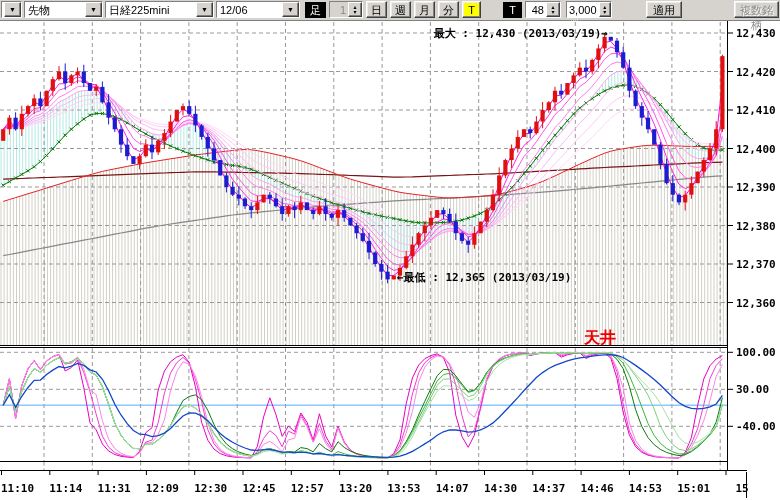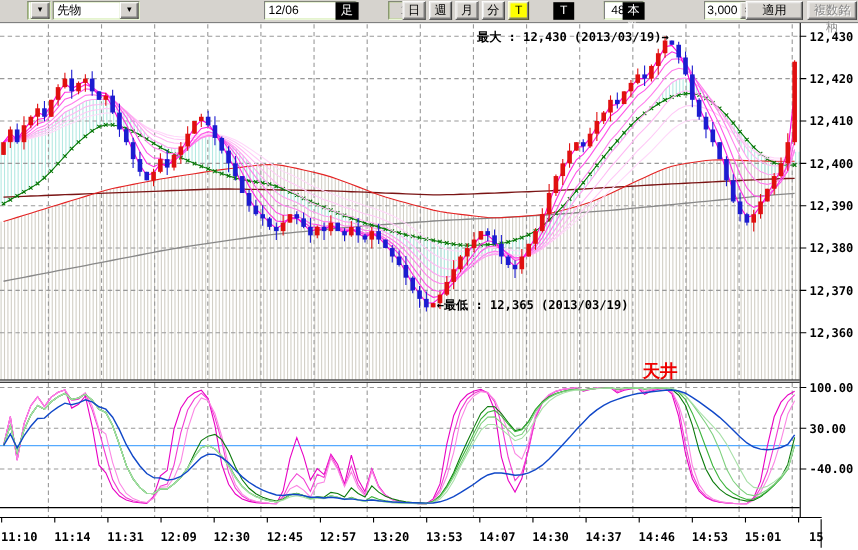--- a/index.html
+++ b/index.html
@@ -2,21 +2,21 @@
 <html><head>
 <meta charset="utf-8">
 <style>
   html,body{margin:0;padding:0;background:#fff;}
   .screen{position:relative;width:780px;height:500px;overflow:hidden;background:#fff;
           font-family:"Liberation Sans","DejaVu Sans",sans-serif;}
   
   .toolbar{position:absolute;left:0;top:0;width:780px;height:20px;background:#d6d3ce;
            border-bottom:1px solid #808080;box-shadow:0 1px 0 #ffffff;}
   .tb{position:absolute;top:1px;height:17px;box-sizing:border-box;font-size:11px;line-height:15px;}
-  .sunken{border:1px solid;border-color:#808080 #ffffff #ffffff #808080;background:#84cc16;margin-left:24px;}
+  .sunken{border:1px solid;border-color:#808080 #ffffff #ffffff #808080;background:#f97316;}
   .raised{border:1px solid;border-color:#ffffff #404040 #404040 #ffffff;
           box-shadow:inset -1px -1px 0 #808080,inset 1px 1px 0 #ececec;background:#d6d3ce;}
   .combo{display:flex;align-items:stretch;}
   .combo .val{flex:1;background:#fff;padding:1px 3px 0 3px;white-space:nowrap;overflow:hidden;font-size:11px;}
   .cbtn{width:15px;background:#d6d3ce;border:1px solid;border-color:#ffffff #404040 #404040 #ffffff;
         box-shadow:inset -1px -1px 0 #808080;display:flex;align-items:center;justify-content:center;
         font-size:7px;color:#000;}
   .blkLabel{background:#000;color:#fff;text-align:center;padding-top:1px;font-size:11px;height:16px;top:2px;}
   .ylw{background:#ffff00;}
   .winbtn{text-align:center;padding-top:1px;font-size:11px;cursor:default;}
@@ -37,20 +37,24 @@
 
   <div class="toolbar">
     <div class="tb sunken combo" style="left:1px;width:21px;">
       <div class="val" style="padding:0;"></div>
       <div class="cbtn">▼</div>
     </div>
     <div class="tb sunken combo" style="left:24px;width:79px;">
       <div class="val">先物</div>
       <div class="cbtn">▼</div>
     </div>
+    <div class="tb sunken combo" style="left:105px;width:109px;">
+      <div class="val">日経225mini</div>
+      <div class="cbtn">▼</div>
+    </div>
     <div class="tb sunken combo" style="left:216px;width:84px;">
       <div class="val">12/06</div>
       <div class="cbtn">▼</div>
     </div>
     <div class="tb blkLabel" style="left:305px;width:21px;">足</div>
     <div class="tb sunken spin" style="left:329px;width:34px;">
       <div class="fld dis">1</div>
       <div class="spinbtn">
           <span>▴</span>
           <span>▾</span>
@@ -63,28 +67,28 @@
     <div class="tb raised winbtn ylw" style="left:462px;width:19px;">T</div>
     <div class="tb blkLabel" style="left:503px;width:19px;">T</div>
     <div class="tb sunken spin" style="left:525px;width:36px;">
       <div class="fld">48</div>
       <div class="spinbtn">
           <span>▴</span>
           <span>▾</span>
         </div>
     </div>
     <div class="tb blkLabel" style="left:566px;width:20px;">本数</div>
-    <div class="tb sunken spin" style="left:616px;width:46px;">
+    <div class="tb sunken spin" style="left:566px;width:46px;">
       <div class="fld">3,000</div>
       <div class="spinbtn">
           <span>▴</span>
           <span>▾</span>
         </div>
     </div>
-    <div class="tb raised winbtn" style="left:646px;width:52px;margin-left:32px;">適用</div>
+    <div class="tb raised winbtn" style="left:646px;width:36px;">適用</div>
     <div class="tb raised winbtn disabledTxt" style="left:734px;width:45px;">複数銘柄</div>
   </div>
 
   <svg id="chartsvg" width="780" height="480" viewBox="0 0 780 480" style="top:20px;">
       <path d="M1.0 181.4L1.0 325 M4.1 181.1L4.1 325 M7.2 180.2L7.2 325 M10.3 179.2L10.3 325 M13.4 178.3L13.4 325 M16.5 177.3L16.5 325 M19.6 176.4L19.6 325 M22.7 175.4L22.7 325 M25.8 174.5L25.8 325 M28.9 173.5L28.9 325 M32.0 172.5L32.0 325 M35.1 171.6L35.1 325 M38.2 170.6L38.2 325 M41.3 169.7L41.3 325 M44.4 168.7L44.4 325 M47.5 167.8L47.5 325 M50.6 166.8L50.6 325 M53.7 165.9L53.7 325 M56.8 164.9L56.8 325 M59.9 164.0L59.9 325 M63.0 163.0L63.0 325 M66.1 162.0L66.1 325 M69.2 161.1L69.2 325 M72.3 160.1L72.3 325 M75.4 159.2L75.4 325 M78.5 158.2L78.5 325 M81.6 157.3L81.6 325 M84.7 156.3L84.7 325 M87.8 155.4L87.8 325 M90.9 154.5L90.9 325 M94.0 153.6L94.0 325 M97.1 152.7L97.1 325 M100.2 152.0L100.2 325 M103.3 151.2L103.3 325 M106.4 150.5L106.4 325 M109.5 149.9L109.5 325 M112.6 149.3L112.6 325 M115.7 148.6L115.7 325 M118.8 148.0L118.8 325 M121.9 147.4L121.9 325 M125.0 146.8L125.0 325 M128.1 146.2L128.1 325 M131.2 145.6L131.2 325 M134.3 145.0L134.3 325 M137.4 144.4L137.4 325 M140.5 143.8L140.5 325 M143.6 143.2L143.6 325 M146.7 142.7L146.7 325 M149.8 142.1L149.8 325 M152.9 141.6L152.9 325 M156.0 141.1L156.0 325 M159.1 140.6L159.1 325 M162.2 140.1L162.2 325 M165.3 139.6L165.3 325 M168.4 139.2L168.4 325 M171.5 138.7L171.5 325 M174.6 138.2L174.6 325 M177.7 137.7L177.7 325 M180.8 137.2L180.8 325 M183.9 136.8L183.9 325 M187.0 136.3L187.0 325 M190.1 135.8L190.1 325 M193.2 135.4L193.2 325 M196.3 134.9L196.3 325 M199.4 134.5L199.4 325 M202.5 134.1L202.5 325 M205.6 133.7L205.6 325 M208.7 133.3L208.7 325 M211.8 132.9L211.8 325 M214.9 132.6L214.9 325 M218.0 132.2L218.0 325 M221.1 131.8L221.1 325 M224.2 131.5L224.2 325 M227.3 131.1L227.3 325 M230.4 130.8L230.4 325 M233.5 130.4L233.5 325 M236.6 130.1L236.6 325 M239.7 129.8L239.7 325 M242.8 129.6L242.8 325 M245.9 129.5L245.9 325 M249.0 129.7L249.0 325 M252.1 129.9L252.1 325 M255.2 130.3L255.2 325 M258.3 130.8L258.3 325 M261.4 131.4L261.4 325 M264.5 132.0L264.5 325 M267.6 132.7L267.6 325 M270.7 133.3L270.7 325 M273.8 134.0L273.8 325 M276.9 134.7L276.9 325 M280.0 135.4L280.0 325 M283.1 136.2L283.1 325 M286.2 136.9L286.2 325 M289.3 137.6L289.3 325 M292.4 138.4L292.4 325 M295.5 139.2L295.5 325 M298.6 140.2L298.6 325 M301.7 141.1L301.7 325 M304.8 142.2L304.8 325 M307.9 143.3L307.9 325 M311.0 144.4L311.0 325 M314.1 145.6L314.1 325 M317.2 146.7L317.2 325 M320.3 147.9L320.3 325 M323.4 149.1L323.4 325 M326.5 150.3L326.5 325 M329.6 151.5L329.6 325 M332.7 152.6L332.7 325 M335.8 153.8L335.8 325 M338.9 155.0L338.9 325 M342.0 156.2L342.0 325 M345.1 157.3L345.1 325 M348.2 158.3L348.2 325 M351.3 159.3L351.3 325 M354.4 160.3L354.4 325 M357.5 161.2L357.5 325 M360.6 162.1L360.6 325 M363.7 162.9L363.7 325 M366.8 163.8L366.8 325 M369.9 164.6L369.9 325 M373.0 165.5L373.0 325 M376.1 166.3L376.1 325 M379.2 167.2L379.2 325 M382.3 168.0L382.3 325 M385.4 168.8L385.4 325 M388.5 169.7L388.5 325 M391.6 170.4L391.6 325 M394.7 171.2L394.7 325 M397.8 171.8L397.8 325 M400.9 172.4L400.9 325 M404.0 172.9L404.0 325 M407.1 173.4L407.1 325 M410.2 173.8L410.2 325 M413.3 174.2L413.3 325 M416.4 174.6L416.4 325 M419.5 175.0L419.5 325 M422.6 175.4L422.6 325 M425.7 175.7L425.7 325 M428.8 176.1L428.8 325 M431.9 176.5L431.9 325 M435.0 176.8L435.0 325 M438.1 177.2L438.1 325 M441.2 177.5L441.2 325 M444.3 177.7L444.3 325 M447.4 177.8L447.4 325 M450.5 177.9L450.5 325 M453.6 177.9L453.6 325 M456.7 177.8L456.7 325 M459.8 177.6L459.8 325 M462.9 177.4L462.9 325 M466.0 177.2L466.0 325 M469.1 177.0L469.1 325 M472.2 176.8L472.2 325 M475.3 176.6L475.3 325 M478.4 176.4L478.4 325 M481.5 176.1L481.5 325 M484.6 175.9L484.6 325 M487.7 175.6L487.7 325 M490.8 175.3L490.8 325 M493.9 175.0L493.9 325 M497.0 174.5L497.0 325 M500.1 174.0L500.1 325 M503.2 173.3L503.2 325 M506.3 172.6L506.3 325 M509.4 171.8L509.4 325 M512.5 171.0L512.5 325 M515.6 170.1L515.6 325 M518.7 169.2L518.7 325 M521.8 168.4L521.8 325 M524.9 167.5L524.9 325 M528.0 166.6L528.0 325 M531.1 165.6L531.1 325 M534.2 164.6L534.2 325 M537.3 163.5L537.3 325 M540.4 162.3L540.4 325 M543.5 161.0L543.5 325 M546.6 159.7L546.6 325 M549.7 158.3L549.7 325 M552.8 156.9L552.8 325 M555.9 155.4L555.9 325 M559.0 154.0L559.0 325 M562.1 152.5L562.1 325 M565.2 151.0L565.2 325 M568.3 149.5L568.3 325 M571.4 148.0L571.4 325 M574.5 146.6L574.5 325 M577.6 145.1L577.6 325 M580.7 143.7L580.7 325 M583.8 142.3L583.8 325 M586.9 140.8L586.9 325 M590.0 139.4L590.0 325 M593.1 138.0L593.1 325 M596.2 136.7L596.2 325 M599.3 135.3L599.3 325 M602.4 134.1L602.4 325 M605.5 132.9L605.5 325 M608.6 131.9L608.6 325 M611.7 131.0L611.7 325 M614.8 130.3L614.8 325 M617.9 129.6L617.9 325 M621.0 129.1L621.0 325 M624.1 128.5L624.1 325 M627.2 128.0L627.2 325 M630.3 127.6L630.3 325 M633.4 127.1L633.4 325 M636.5 126.6L636.5 325 M639.6 126.2L639.6 325 M642.7 125.9L642.7 325 M645.8 125.6L645.8 325 M648.9 125.4L648.9 325 M652.0 125.3L652.0 325 M655.1 125.2L655.1 325 M658.2 125.3L658.2 325 M661.3 125.3L661.3 325 M664.4 125.4L664.4 325 M667.5 125.6L667.5 325 M670.6 125.7L670.6 325 M673.7 125.8L673.7 325 M676.8 125.9L676.8 325 M679.9 126.1L679.9 325 M683.0 126.2L683.0 325 M686.1 126.3L686.1 325 M689.2 126.4L689.2 325 M692.3 126.5L692.3 325 M695.4 126.5L695.4 325 M698.5 126.5L698.5 325 M701.6 126.5L701.6 325 M704.7 126.6L704.7 325 M707.8 126.6L707.8 325 M710.9 126.6L710.9 325 M714.0 126.6L714.0 325 M717.1 126.6L717.1 325 M720.2 126.6L720.2 325 M723.3 126.6L723.3 325 M726.4 126.6L726.4 325 " stroke="#d2cfc6" stroke-width="1" fill="none"></path>
       <path d="M1.0 109.3L1.0 165.2 M4.1 109.0L4.1 164.6 M7.2 108.1L7.2 162.8 M10.3 107.5L10.3 161.1 M13.4 107.6L13.4 159.3 M16.5 107.4L16.5 157.5 M19.6 106.4L19.6 155.7 M22.7 105.2L22.7 153.9 M25.8 103.7L25.8 152.1 M28.9 102.1L28.9 150.2 M32.0 100.2L32.0 148.2 M35.1 98.6L35.1 146.0 M38.2 97.6L38.2 143.5 M41.3 96.4L41.3 140.8 M44.4 94.3L44.4 137.7 M47.5 92.2L47.5 134.5 M50.6 89.6L50.6 131.2 M53.7 86.9L53.7 127.8 M56.8 84.1L56.8 124.3 M59.9 81.7L59.9 120.9 M63.0 80.3L63.0 117.6 M66.1 78.7L66.1 114.4 M69.2 76.8L69.2 111.4 M72.3 75.0L72.3 108.5 M75.4 73.2L75.4 105.8 M78.5 71.6L78.5 103.1 M81.6 71.0L81.6 100.7 M84.7 70.5L84.7 98.4 M87.8 70.5L87.8 96.5 M90.9 70.4L90.9 94.9 M94.0 70.2L94.0 94.1 M97.1 70.2L97.1 93.5 M100.2 71.2L100.2 93.6 M103.3 72.4L103.3 93.8 M106.4 74.4L106.4 94.4 M109.5 76.6L109.5 95.0 M112.6 79.2L112.6 96.0 M115.7 82.0L115.7 97.1 M118.8 85.3L118.8 98.4 M121.9 88.8L121.9 99.9 M125.0 92.5L125.0 101.6 M128.1 96.2L128.1 103.3 M131.2 100.0L131.2 105.2 M134.3 103.4L134.3 107.0 M137.4 106.0L137.4 108.9 M140.5 108.2L140.5 110.8 M143.6 109.5L143.6 112.7 M146.7 110.9L146.7 114.5 M149.8 112.6L149.8 116.1 M152.9 113.9L152.9 117.8 M156.0 114.5L156.0 119.3 M159.1 114.8L159.1 120.8 M162.2 114.7L162.2 122.2 M165.3 114.3L165.3 123.6 M168.4 113.3L168.4 125.0 M171.5 112.1L171.5 126.4 M174.6 110.3L174.6 127.7 M177.7 108.6L177.7 129.0 M180.8 106.8L180.8 130.3 M183.9 105.3L183.9 131.5 M187.0 104.4L187.0 132.7 M190.1 103.8L190.1 133.8 M193.2 103.9L193.2 134.9 M196.3 104.3L196.3 136.0 M199.4 105.3L199.4 137.0 M202.5 106.5L202.5 138.1 M205.6 108.2L205.6 139.1 M208.7 110.2L208.7 140.1 M211.8 112.5L211.8 141.1 M214.9 115.1L214.9 142.0 M218.0 118.3L218.0 142.7 M221.1 121.6L221.1 143.5 M224.2 125.1L224.2 144.0 M227.3 128.7L227.3 144.6 M230.4 132.3L230.4 145.1 M233.5 135.9L233.5 145.5 M236.6 139.2L236.6 146.0 M239.7 142.6L239.7 146.5 M242.8 146.1L242.8 147.1 M245.9 147.8L245.9 149.4 M249.0 148.7L249.0 152.6 M252.1 149.7L252.1 155.5 M255.2 150.9L255.2 157.6 M258.3 152.1L258.3 159.5 M261.4 153.5L261.4 160.7 M264.5 154.9L264.5 161.9 M267.6 156.3L267.6 163.2 M270.7 157.8L270.7 164.6 M273.8 159.2L273.8 166.3 M276.9 160.7L276.9 168.1 M280.0 162.2L280.0 170.2 M283.1 163.6L283.1 171.9 M286.2 165.0L286.2 173.1 M289.3 166.4L289.3 174.2 M292.4 167.7L292.4 175.5 M295.5 169.0L295.5 176.5 M298.6 170.2L298.6 177.0 M301.7 171.4L301.7 177.6 M304.8 172.7L304.8 178.6 M307.9 173.9L307.9 179.6 M311.0 175.1L311.0 180.7 M314.1 176.3L314.1 181.6 M317.2 177.5L317.2 182.0 M320.3 178.6L320.3 182.5 M323.4 179.8L323.4 183.4 M326.5 180.9L326.5 184.4 M329.6 181.9L329.6 185.4 M332.7 182.9L332.7 186.3 M335.8 183.9L335.8 186.6 M338.9 184.9L338.9 187.0 M342.0 185.8L342.0 187.9 M345.1 186.7L345.1 188.8 M348.2 187.6L348.2 190.2 M351.3 188.5L351.3 191.6 M354.4 189.4L354.4 193.3 M357.5 190.3L357.5 195.1 M360.6 191.2L360.6 197.1 M363.7 192.0L363.7 199.3 M366.8 192.8L366.8 201.9 M369.9 193.6L369.9 204.7 M373.0 194.3L373.0 207.8 M376.1 195.0L376.1 210.9 M379.2 195.6L379.2 214.1 M382.3 196.3L382.3 217.3 M385.4 196.9L385.4 220.6 M388.5 197.5L388.5 223.7 M391.6 198.1L391.6 226.2 M394.7 198.7L394.7 228.4 M397.8 199.3L397.8 230.0 M400.9 199.9L400.9 231.2 M404.0 200.5L404.0 231.6 M407.1 201.1L407.1 231.7 M410.2 201.6L410.2 231.2 M413.3 202.1L413.3 230.4 M416.4 202.4L416.4 229.0 M419.5 202.7L419.5 227.6 M422.6 202.8L422.6 225.8 M425.7 202.9L425.7 224.0 M428.8 202.9L428.8 221.9 M431.9 202.8L431.9 219.8 M435.0 202.7L435.0 217.5 M438.1 202.6L438.1 215.3 M441.2 202.5L441.2 213.6 M444.3 202.4L444.3 212.2 M447.4 202.2L447.4 211.4 M450.5 202.0L450.5 210.8 M453.6 201.6L453.6 211.0 M456.7 201.1L456.7 211.4 M459.8 200.5L459.8 212.1 M462.9 199.7L462.9 212.9 M466.0 198.8L466.0 213.9 M469.1 197.8L469.1 214.5 M472.2 196.7L472.2 214.4 M475.3 195.6L475.3 214.0 M478.4 194.3L478.4 213.1 M481.5 193.0L481.5 211.9 M484.6 191.3L484.6 210.2 M487.7 189.4L487.7 208.2 M490.8 187.1L490.8 205.5 M493.9 184.7L493.9 202.6 M497.0 182.0L497.0 198.9 M500.1 179.2L500.1 195.0 M503.2 176.2L503.2 190.7 M506.3 173.1L506.3 186.3 M509.4 170.0L509.4 181.7 M512.5 166.7L512.5 177.1 M515.6 163.3L515.6 172.4 M518.7 159.9L518.7 167.7 M521.8 156.2L521.8 163.1 M524.9 152.5L524.9 158.8 M528.0 148.7L528.0 155.2 M531.1 144.9L531.1 151.5 M534.2 140.9L534.2 147.6 M537.3 137.0L537.3 143.6 M540.4 133.1L540.4 139.4 M543.5 129.2L543.5 135.2 M546.6 125.4L546.6 131.0 M549.7 121.6L549.7 126.8 M552.8 117.9L552.8 122.4 M555.9 114.2L555.9 118.2 M559.0 110.5L559.0 114.8 M562.1 106.9L562.1 111.3 M565.2 103.3L565.2 107.5 M568.3 99.7L568.3 103.7 M571.4 96.3L571.4 99.9 M574.5 93.0L574.5 96.1 M577.6 90.1L577.6 92.3 M580.7 87.3L580.7 88.7 M593.1 75.9L593.1 78.0 M596.2 72.1L596.2 76.0 M599.3 68.3L599.3 74.0 M602.4 64.3L602.4 72.2 M605.5 60.5L605.5 70.5 M608.6 57.4L608.6 69.2 M611.7 54.6L611.7 68.0 M614.8 52.9L614.8 67.1 M617.9 51.5L617.9 66.3 M621.0 51.2L621.0 65.6 M624.1 51.4L624.1 65.1 M627.2 53.0L627.2 65.0 M630.3 54.8L630.3 65.1 M633.4 57.2L633.4 65.8 M636.5 59.8L636.5 66.8 M639.6 62.8L639.6 68.4 M642.7 65.9L642.7 70.1 M645.8 69.3L645.8 72.1 M648.9 72.9L648.9 74.3 M655.1 79.4L655.1 81.3 M658.2 82.5L658.2 86.2 M661.3 85.8L661.3 91.4 M664.4 89.4L664.4 97.0 M667.5 93.1L667.5 102.7 M670.6 96.9L670.6 108.3 M673.7 100.7L673.7 113.9 M676.8 104.4L676.8 119.3 M679.9 107.9L679.9 124.3 M683.0 111.3L683.0 128.3 M686.1 114.5L686.1 131.8 M689.2 117.5L689.2 134.3 M692.3 120.4L692.3 136.4 M695.4 122.8L695.4 137.6 M698.5 125.0L698.5 138.4 M701.6 126.7L701.6 138.6 M704.7 128.2L704.7 138.4 M707.8 129.1L707.8 137.7 M710.9 129.8L710.9 136.5 M714.0 130.0L714.0 134.3 M720.2 123.2L720.2 130.1 M723.3 117.9L723.3 130.0 M726.4 117.9L726.4 130.0 " stroke="#b4e9e2" stroke-width="1" fill="none"></path>
       <path d="M0 13.0H727 M0 51.5H727 M0 90.0H727 M0 128.5H727 M0 167.0H727 M0 205.5H727 M0 244.0H727 M0 282.5H727 M0 332.3H727 M0 369.3H727 M0 406.3H727 " stroke="#999999" stroke-width="1" stroke-dasharray="4 3" fill="none"></path>
       <path d="M44.0 2V325 M44.0 328V441 M44.0 441.5V450 M92.3 2V325 M92.3 328V441 M92.3 441.5V450 M140.6 2V325 M140.6 328V441 M140.6 441.5V450 M188.9 2V325 M188.9 328V441 M188.9 441.5V450 M237.2 2V325 M237.2 328V441 M237.2 441.5V450 M285.5 2V325 M285.5 328V441 M285.5 441.5V450 M333.8 2V325 M333.8 328V441 M333.8 441.5V450 M382.1 2V325 M382.1 328V441 M382.1 441.5V450 M430.4 2V325 M430.4 328V441 M430.4 441.5V450 M478.7 2V325 M478.7 328V441 M478.7 441.5V450 M527.0 2V325 M527.0 328V441 M527.0 441.5V450 M575.3 2V325 M575.3 328V441 M575.3 441.5V450 M623.6 2V325 M623.6 328V441 M623.6 441.5V450 M671.9 2V325 M671.9 328V441 M671.9 441.5V450 M720.2 2V325 M720.2 328V441 M720.2 441.5V450 " stroke="#999999" stroke-width="1" stroke-dasharray="4 3" fill="none"></path>
       <path d="M3.2 235.7 L9.4 234.5 L15.6 233.3 L21.8 232.1 L28.0 230.9 L34.2 229.7 L40.4 228.5 L46.6 227.3 L52.8 226.1 L59.0 224.9 L65.2 223.7 L71.4 222.6 L77.6 221.4 L83.8 220.2 L90.0 219.0 L96.2 217.8 L102.4 216.6 L108.6 215.4 L114.8 214.2 L121.0 213.0 L127.2 211.8 L133.4 210.6 L139.6 209.4 L145.8 208.2 L152.0 207.1 L158.2 206.0 L164.4 205.0 L170.6 204.0 L176.8 203.1 L183.0 202.2 L189.2 201.3 L195.4 200.4 L201.6 199.5 L207.8 198.6 L214.0 197.7 L220.2 196.8 L226.4 195.9 L232.6 195.0 L238.8 194.3 L245.0 193.6 L251.2 192.9 L257.4 192.3 L263.6 191.7 L269.8 191.1 L276.0 190.5 L282.2 189.9 L288.4 189.3 L294.6 188.7 L300.8 188.1 L307.0 187.5 L313.2 186.9 L319.4 186.4 L325.6 185.9 L331.8 185.4 L338.0 185.0 L344.2 184.5 L350.4 184.1 L356.6 183.6 L362.8 183.2 L369.0 182.7 L375.2 182.3 L381.4 181.8 L387.6 181.4 L393.8 180.9 L400.0 180.6 L406.2 180.2 L412.4 179.9 L418.6 179.6 L424.8 179.3 L431.0 179.0 L437.2 178.7 L443.4 178.4 L449.6 178.1 L455.8 177.8 L462.0 177.5 L468.2 177.2 L474.4 176.9 L480.6 176.5 L486.8 176.1 L493.0 175.7 L499.2 175.2 L505.4 174.8 L511.6 174.3 L517.8 173.9 L524.0 173.4 L530.2 173.0 L536.4 172.6 L542.6 172.1 L548.8 171.7 L555.0 171.2 L561.2 170.7 L567.4 170.1 L573.6 169.5 L579.8 168.9 L586.0 168.3 L592.2 167.8 L598.4 167.2 L604.6 166.6 L610.8 166.0 L617.0 165.4 L623.2 164.8 L629.4 164.2 L635.6 163.6 L641.8 163.0 L648.0 162.4 L654.2 161.8 L660.4 161.2 L666.6 160.6 L672.8 160.0 L679.0 159.4 L685.2 158.8 L691.4 158.2 L697.6 157.7 L703.8 157.2 L710.0 156.7 L716.2 156.2 L722.4 155.8 " fill="none" stroke="#888888" stroke-width="1.2"></path>
       <path d="M3.2 159.2 L9.4 158.9 L15.6 158.7 L21.8 158.5 L28.0 158.2 L34.2 158.0 L40.4 157.7 L46.6 157.5 L52.8 157.3 L59.0 157.0 L65.2 156.8 L71.4 156.6 L77.6 156.3 L83.8 156.1 L90.0 155.8 L96.2 155.6 L102.4 155.4 L108.6 155.1 L114.8 154.9 L121.0 154.6 L127.2 154.4 L133.4 154.2 L139.6 153.9 L145.8 153.7 L152.0 153.4 L158.2 153.2 L164.4 153.0 L170.6 152.7 L176.8 152.5 L183.0 152.3 L189.2 152.0 L195.4 151.9 L201.6 151.8 L207.8 151.8 L214.0 151.9 L220.2 152.0 L226.4 152.1 L232.6 152.2 L238.8 152.3 L245.0 152.5 L251.2 152.6 L257.4 152.7 L263.6 152.8 L269.8 152.9 L276.0 153.1 L282.2 153.2 L288.4 153.3 L294.6 153.4 L300.8 153.6 L307.0 153.8 L313.2 154.0 L319.4 154.3 L325.6 154.5 L331.8 154.7 L338.0 155.0 L344.2 155.2 L350.4 155.5 L356.6 155.7 L362.8 155.9 L369.0 156.2 L375.2 156.4 L381.4 156.7 L387.6 156.9 L393.8 157.1 L400.0 157.1 L406.2 157.0 L412.4 156.9 L418.6 156.6 L424.8 156.4 L431.0 156.2 L437.2 155.9 L443.4 155.7 L449.6 155.5 L455.8 155.2 L462.0 155.0 L468.2 154.7 L474.4 154.5 L480.6 154.3 L486.8 154.0 L493.0 153.8 L499.2 153.5 L505.4 153.2 L511.6 152.8 L517.8 152.5 L524.0 152.1 L530.2 151.8 L536.4 151.4 L542.6 151.1 L548.8 150.7 L555.0 150.3 L561.2 150.0 L567.4 149.6 L573.6 149.3 L579.8 148.9 L586.0 148.6 L592.2 148.2 L598.4 147.9 L604.6 147.5 L610.8 147.2 L617.0 146.9 L623.2 146.6 L629.4 146.3 L635.6 146.0 L641.8 145.7 L648.0 145.3 L654.2 145.0 L660.4 144.7 L666.6 144.4 L672.8 144.1 L679.0 143.8 L685.2 143.5 L691.4 143.2 L697.6 142.9 L703.8 142.7 L710.0 142.5 L716.2 142.3 L722.4 142.1 " fill="none" stroke="#7a1414" stroke-width="1.2"></path>

